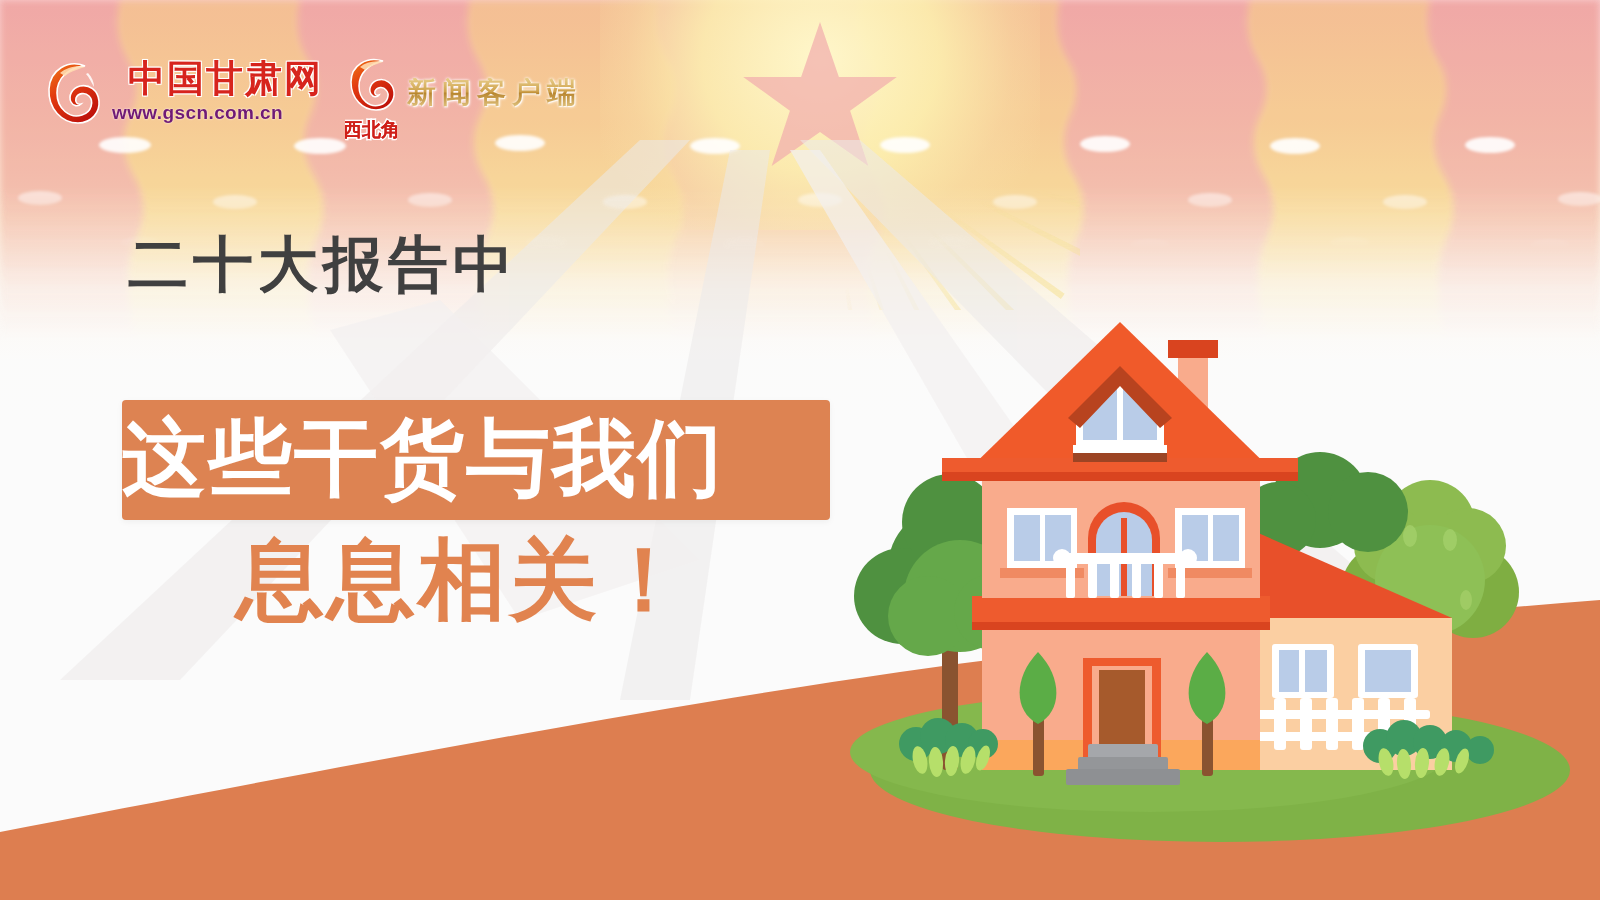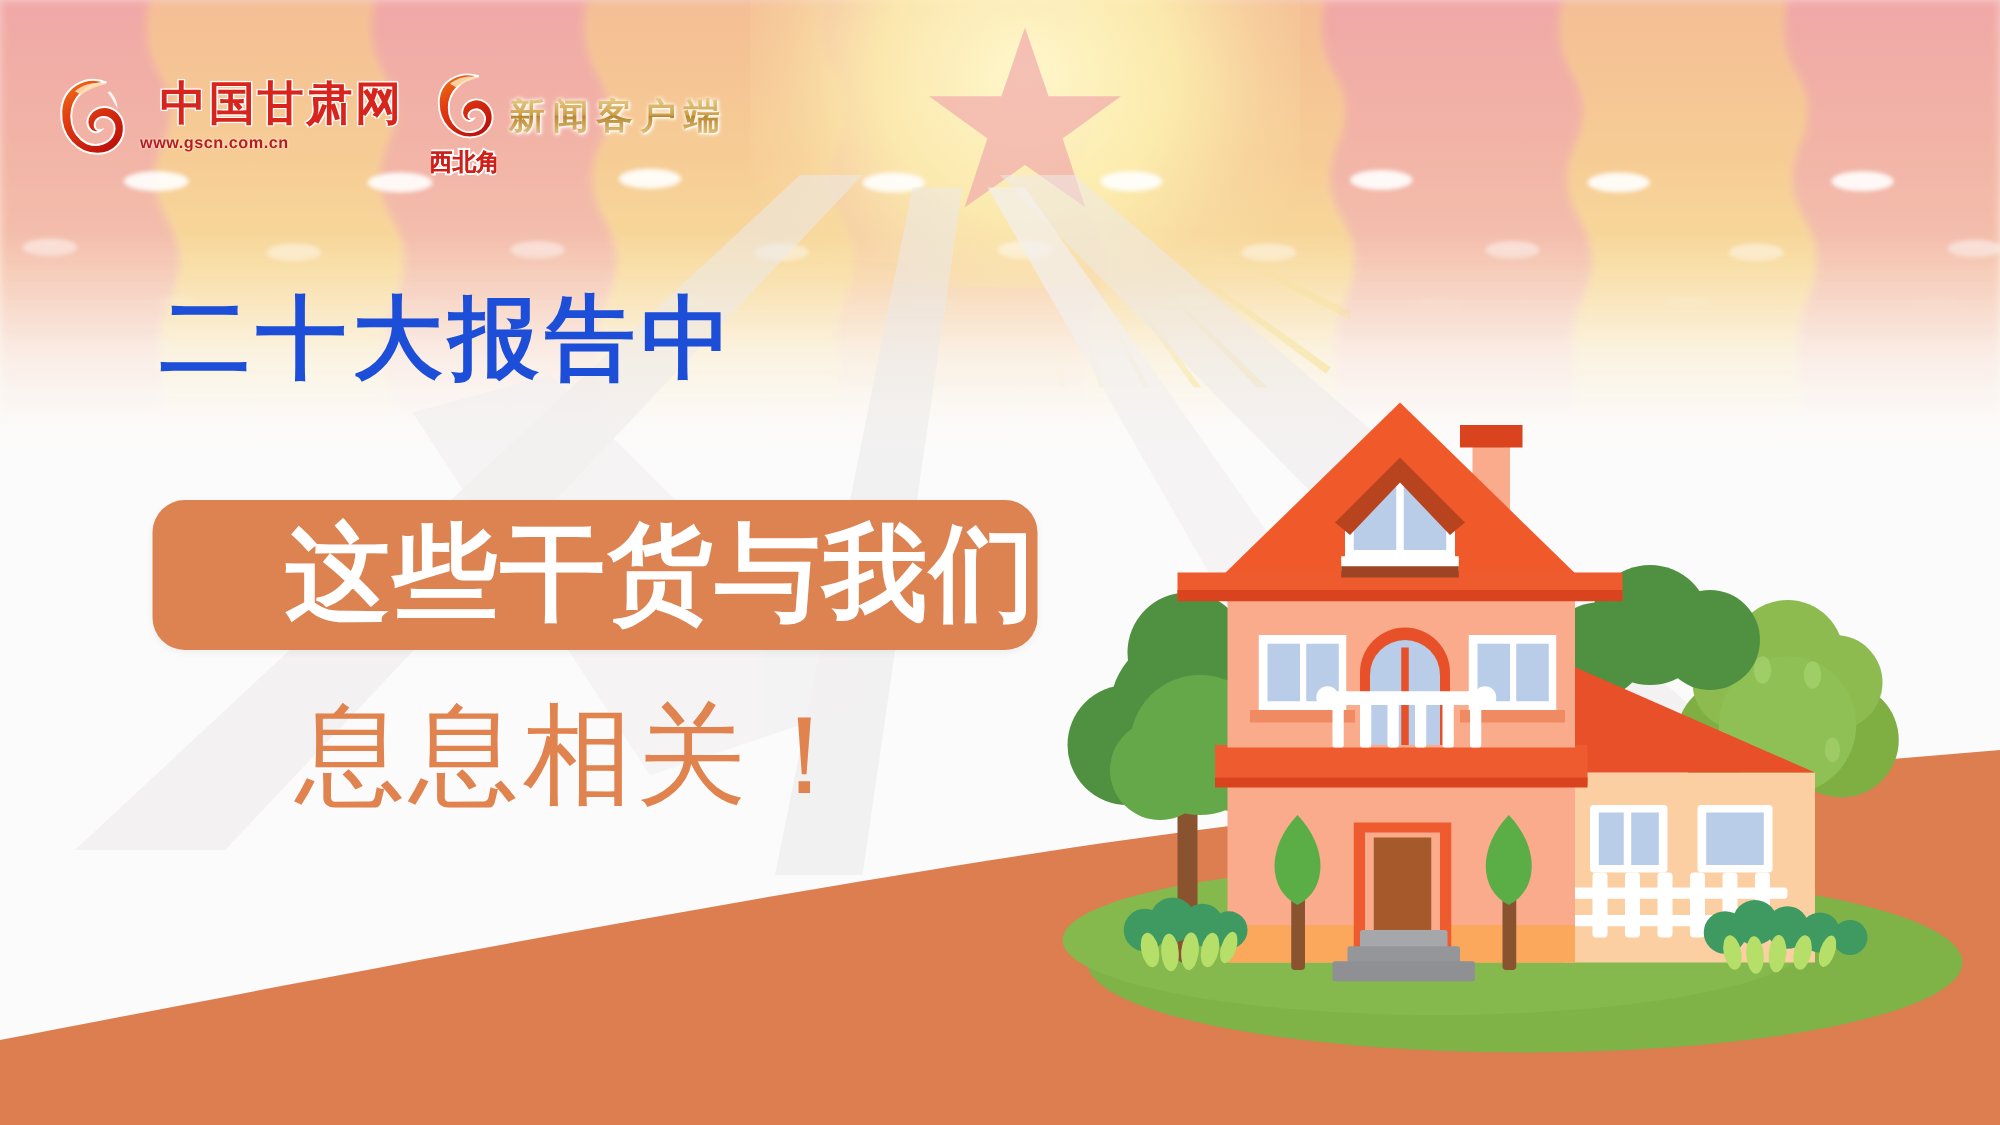--- a/index.html
+++ b/index.html
@@ -67,61 +67,61 @@
     display:block;
     font-family:"DejaVu Serif","Liberation Serif",serif;
     font-weight:700;font-size:37px;letter-spacing:2px;line-height:1;
     color:#d7241d;
     text-shadow:0 0 2px #fff,1px 1px 0 #fff,-1px 1px 0 #fff,1px -1px 0 #fff,-1px -1px 0 #fff;
     padding-left:16px;
   }
   .brand-url{
     display:block;margin-top:5px;
     font-family:"Liberation Sans",sans-serif;
-    font-size:13px;font-weight:700;letter-spacing:.4px;color:#b91c1c;
+    font-size:19px;font-weight:700;letter-spacing:.4px;color:#701a75;
     text-shadow:0 0 2px #fff;
   }
   .mark2{width:52px;height:72px;flex:0 0 auto;text-align:center;}
   .brand-gold{
     font-family:"DejaVu Serif","Liberation Serif",serif;
     font-weight:700;font-size:29px;letter-spacing:6px;line-height:1;
     color:#cfa854;
     background:linear-gradient(to bottom,#e8cd8a 0%,#cda04a 48%,#b8862f 52%,#e0c27e 100%);
     -webkit-background-clip:text;background-clip:text;-webkit-text-fill-color:transparent;
     text-shadow:none;
     filter:drop-shadow(0 0 1.5px rgba(255,255,255,.95)) drop-shadow(1px 1px 0 rgba(255,255,255,.8));
   }
 
   
   .headline{position:absolute;left:0;top:0;width:900px;}
 
   .title-1{
     position:absolute;left:128px;top:234px;
     font-family:"DejaVu Sans","Liberation Sans",sans-serif;
-    font-weight:700;font-size:72px;line-height:1;letter-spacing:5px;
-    color:#1d4ed8;white-space:nowrap;
+    font-weight:700;font-size:60px;line-height:1;letter-spacing:5px;
+    color:#404040;white-space:nowrap;
   }
 
   .pill{
     position:absolute;left:122px;top:400px;width:708px;height:120px;
-    background:#dd8352;border-radius:26px;
-    display:flex;align-items:center;justify-content:flex-end;
+    background:#dd8352;border-radius:4px;
+    display:flex;align-items:center;justify-content:flex-start;
     box-shadow:0 2px 6px rgba(0,0,0,.05);
   }
   .pill-text{
     font-family:"DejaVu Sans","Liberation Sans",sans-serif;
     font-weight:700;font-size:84px;line-height:1;letter-spacing:2px;
     color:#ffffff;white-space:nowrap;
     transform:translateY(-2px);
   }
 
   .title-3{
-    position:absolute;left:236px;top:560px;
+    position:absolute;left:236px;top:536px;
     font-family:"DejaVu Sans","Liberation Sans",sans-serif;
-    font-weight:400;font-size:88px;line-height:1;letter-spacing:3px;
+    font-weight:700;font-size:88px;line-height:1;letter-spacing:3px;
     color:#e1834f;white-space:nowrap;
   }
 
   
   .scene{position:absolute;left:820px;top:300px;width:780px;height:560px;}
   .scene svg{display:block;}
 </style>
 </head>
 <body>
 

